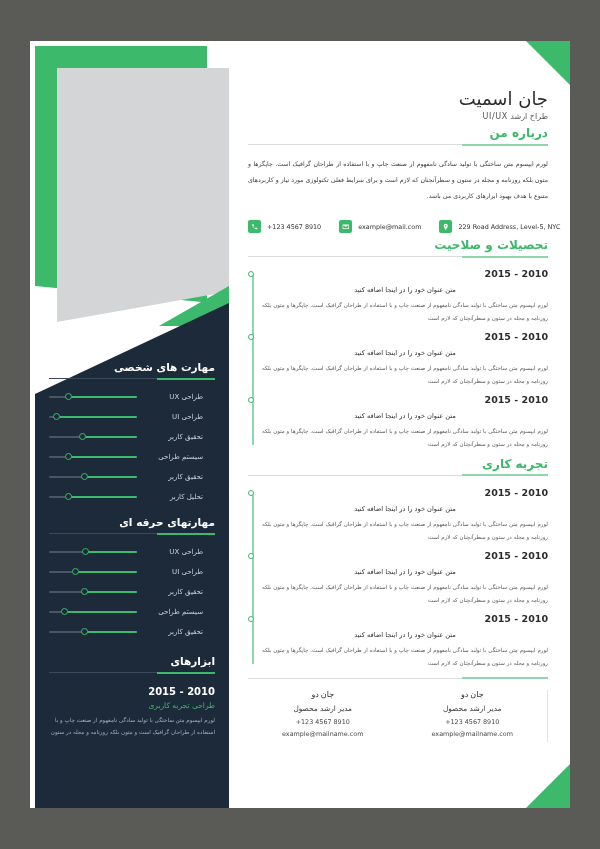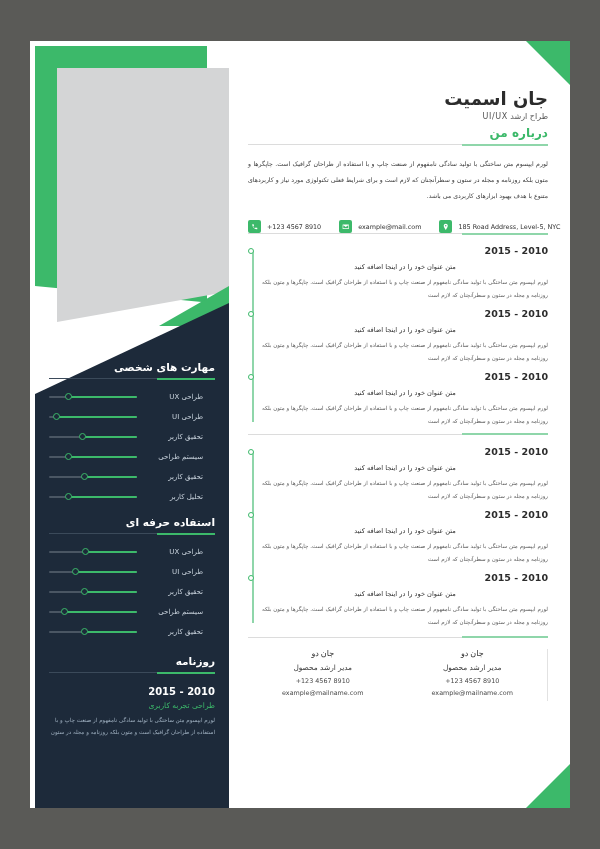--- a/index.html
+++ b/index.html
@@ -188,21 +188,21 @@
     left:210px; top:0;
     width:330px; height:767px;
     padding:0 22px 0 8px;
   }
 
   .name {
     margin-top:47px;
     text-align:right;
     font-size:18px;
     color:var(--ink);
-    font-weight:bold;
+    font-weight:normal;
     letter-spacing:.3px;
   }
   .role {
     text-align:right;
     font-size:8px;
     color:#555;
     margin-top:3px;
     letter-spacing:.6px;
   }
 
@@ -411,21 +411,21 @@
               <div class="slider">
                 <div class="slider-track"></div>
                 <div class="slider-fill" style="width: 78%;"></div>
                 <div class="slider-knob" style="right: calc(78% - 3.5px);"></div>
               </div>
             </div>
           </div>
       </div>
 
       <div style="margin-top:14px;">
-        <div class="sb-heading">استفاده حرفه ای</div>
+        <div class="sb-heading">مهارتهای حرفه ای</div>
         <div class="sb-rule"></div>
         <div id="professional-skill-list">
             <div class="skill-row">
               <div class="skill-name">طراحی UX</div>
               <div class="slider">
                 <div class="slider-track"></div>
                 <div class="slider-fill" style="width: 58%;"></div>
                 <div class="slider-knob" style="right: calc(58% - 3.5px);"></div>
               </div>
             </div>
@@ -458,21 +458,21 @@
               <div class="slider">
                 <div class="slider-track"></div>
                 <div class="slider-fill" style="width: 60%;"></div>
                 <div class="slider-knob" style="right: calc(60% - 3.5px);"></div>
               </div>
             </div>
           </div>
       </div>
 
       <div style="margin-top:18px;">
-        <div class="sb-heading">روزنامه</div>
+        <div class="sb-heading">ابزارهای</div>
         <div class="sb-rule"></div>
         <div class="ach-block">
           <div class="ach-date">2010 - 2015</div>
           <div class="ach-title">طراحی تجربه کاربری</div>
           <div class="ach-body">لورم ایپسوم متن ساختگی با تولید سادگی نامفهوم از صنعت چاپ و با استفاده از طراحان گرافیک است و متون بلکه روزنامه و مجله در ستون</div>
         </div>
       </div>
 
     </div>
   </div>
@@ -504,25 +504,26 @@
             </svg>
           </div>
           <div class="contact-text">example@mail.com</div>
         </div>
         <div class="contact-item">
           <div class="contact-badge">
             <svg viewBox="0 0 24 24">
               <path d="M12 2C8.4 2 5.5 4.9 5.5 8.5c0 4.9 6.5 13 6.5 13s6.5-8.1 6.5-13C18.5 4.9 15.6 2 12 2zm0 8.8a2.3 2.3 0 110-4.6 2.3 2.3 0 010 4.6z"></path>
             </svg>
           </div>
-          <div class="contact-text">185 Road Address, Level-5, NYC</div>
+          <div class="contact-text">229 Road Address, Level-5, NYC</div>
         </div>
       </div>
 
     <div>
+      <div class="sec-heading">تحصیلات و صلاحیت</div>
       <div class="sec-rule"></div>
       <div class="timeline">
         <div class="tl-axis"></div>
         <div id="education-entries">
             <div class="tl-entry">
               <div class="tl-dot"></div>
               <div class="tl-date">2010 - 2015</div>
               <div class="tl-title">متن عنوان خود را در اینجا اضافه کنید</div>
               <div class="tl-body">لورم ایپسوم متن ساختگی با تولید سادگی نامفهوم از صنعت چاپ و با استفاده از طراحان گرافیک است. چاپگرها و متون بلکه روزنامه و مجله در ستون و سطرآنچنان که لازم است</div>
             </div>
@@ -536,20 +537,21 @@
               <div class="tl-dot"></div>
               <div class="tl-date">2010 - 2015</div>
               <div class="tl-title">متن عنوان خود را در اینجا اضافه کنید</div>
               <div class="tl-body">لورم ایپسوم متن ساختگی با تولید سادگی نامفهوم از صنعت چاپ و با استفاده از طراحان گرافیک است. چاپگرها و متون بلکه روزنامه و مجله در ستون و سطرآنچنان که لازم است</div>
             </div>
           </div>
       </div>
     </div>
 
     <div style="margin-top:6px;">
+      <div class="sec-heading">تجربه کاری</div>
       <div class="sec-rule"></div>
       <div class="timeline">
         <div class="tl-axis"></div>
         <div id="experience-entries">
             <div class="tl-entry">
               <div class="tl-dot"></div>
               <div class="tl-date">2010 - 2015</div>
               <div class="tl-title">متن عنوان خود را در اینجا اضافه کنید</div>
               <div class="tl-body">لورم ایپسوم متن ساختگی با تولید سادگی نامفهوم از صنعت چاپ و با استفاده از طراحان گرافیک است. چاپگرها و متون بلکه روزنامه و مجله در ستون و سطرآنچنان که لازم است</div>
             </div>

